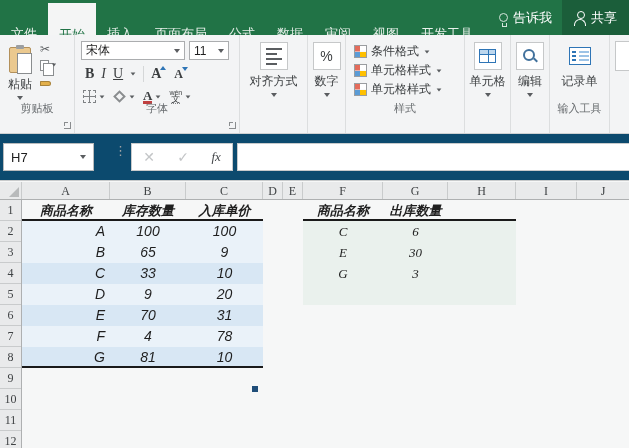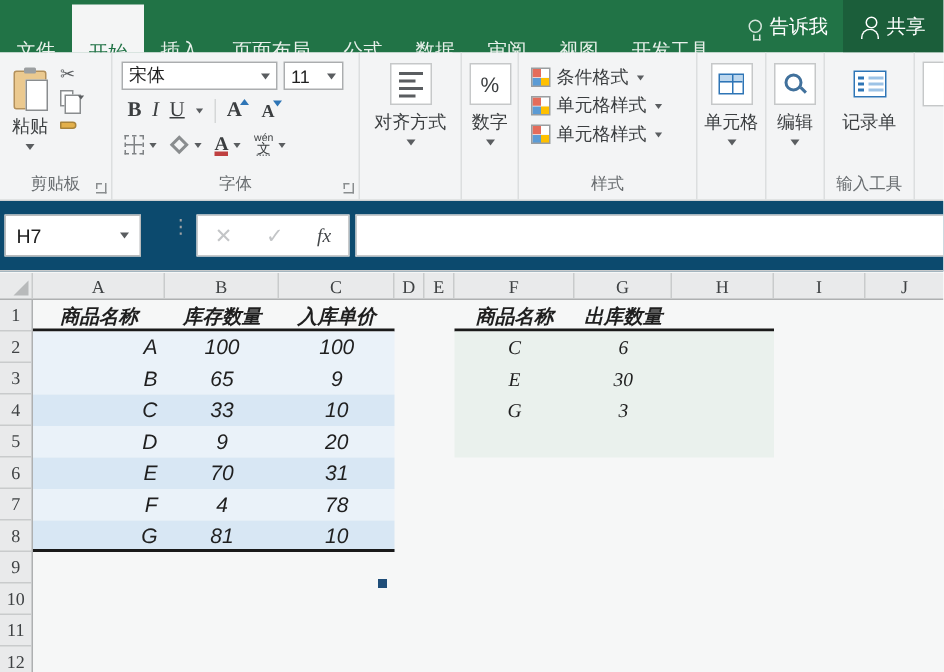--- a/index.html
+++ b/index.html
@@ -26,21 +26,21 @@
   .person:before { content:""; position:absolute; left:3px; top:0; width:6px;
     height:6px; border:1px solid #fff; border-radius:50%; }
   .person:after { content:""; position:absolute; left:0; top:8px; width:10px;
     height:6px; border:1px solid #fff; border-bottom:none;
     border-radius:6px 6px 0 0; }
 
   
   .ribbon { position:relative; display:flex; height:99px; background:#F3F4F5;
     border-bottom:1px solid #CFD1D2; color:#3B3E40; font-size:12px; }
   .rgroup { position:relative; border-right:1px solid #DCDEDF; height:100%; }
-  .glabel { position:absolute; bottom:3px; left:0; right:0; text-align:center;
+  .glabel { position:absolute; bottom:17px; left:0; right:0; text-align:center;
     font-size:11px; color:#696D70; }
   .launcher { position:absolute; bottom:4px; right:3px; width:7px; height:7px;
     border-right:1px solid #8A8D8F; border-bottom:1px solid #8A8D8F; }
   .launcher:before { content:""; position:absolute; right:2px; bottom:2px;
     width:3px; height:3px; border-top:1px solid #8A8D8F;
     border-left:1px solid #8A8D8F; }
   .arrow-dn { width:0; height:0; border-left:3px solid transparent;
     border-right:3px solid transparent; border-top:4px solid #5A5D60; }
   .bigbtn { display:flex; flex-direction:column; align-items:center; gap:3px;
     padding-top:7px; height:78px; cursor:default; }

